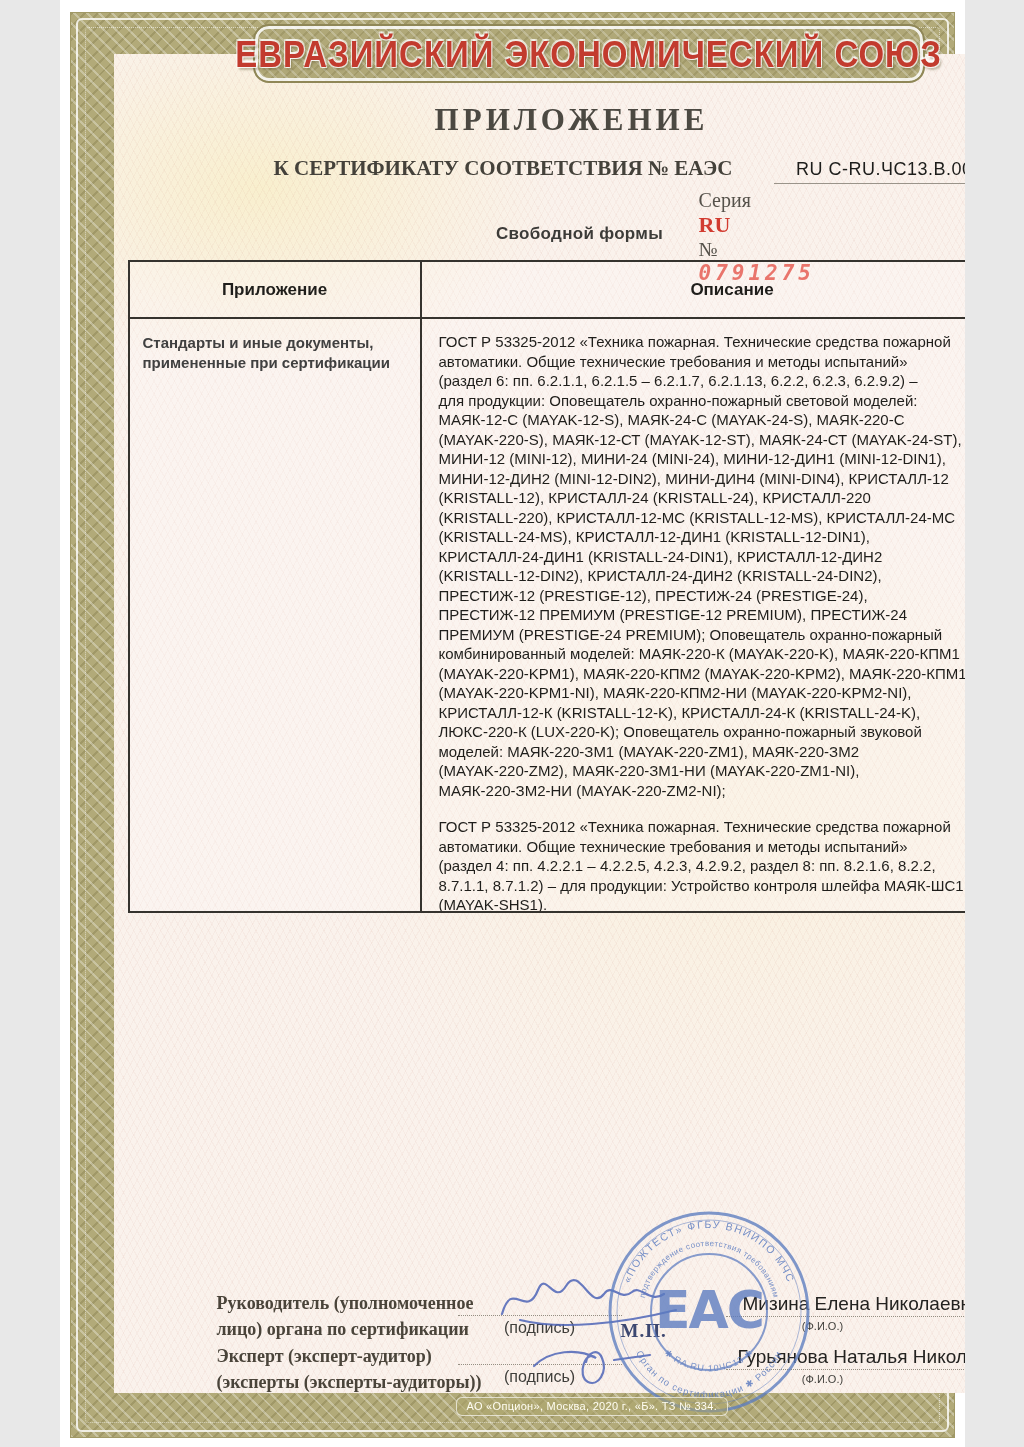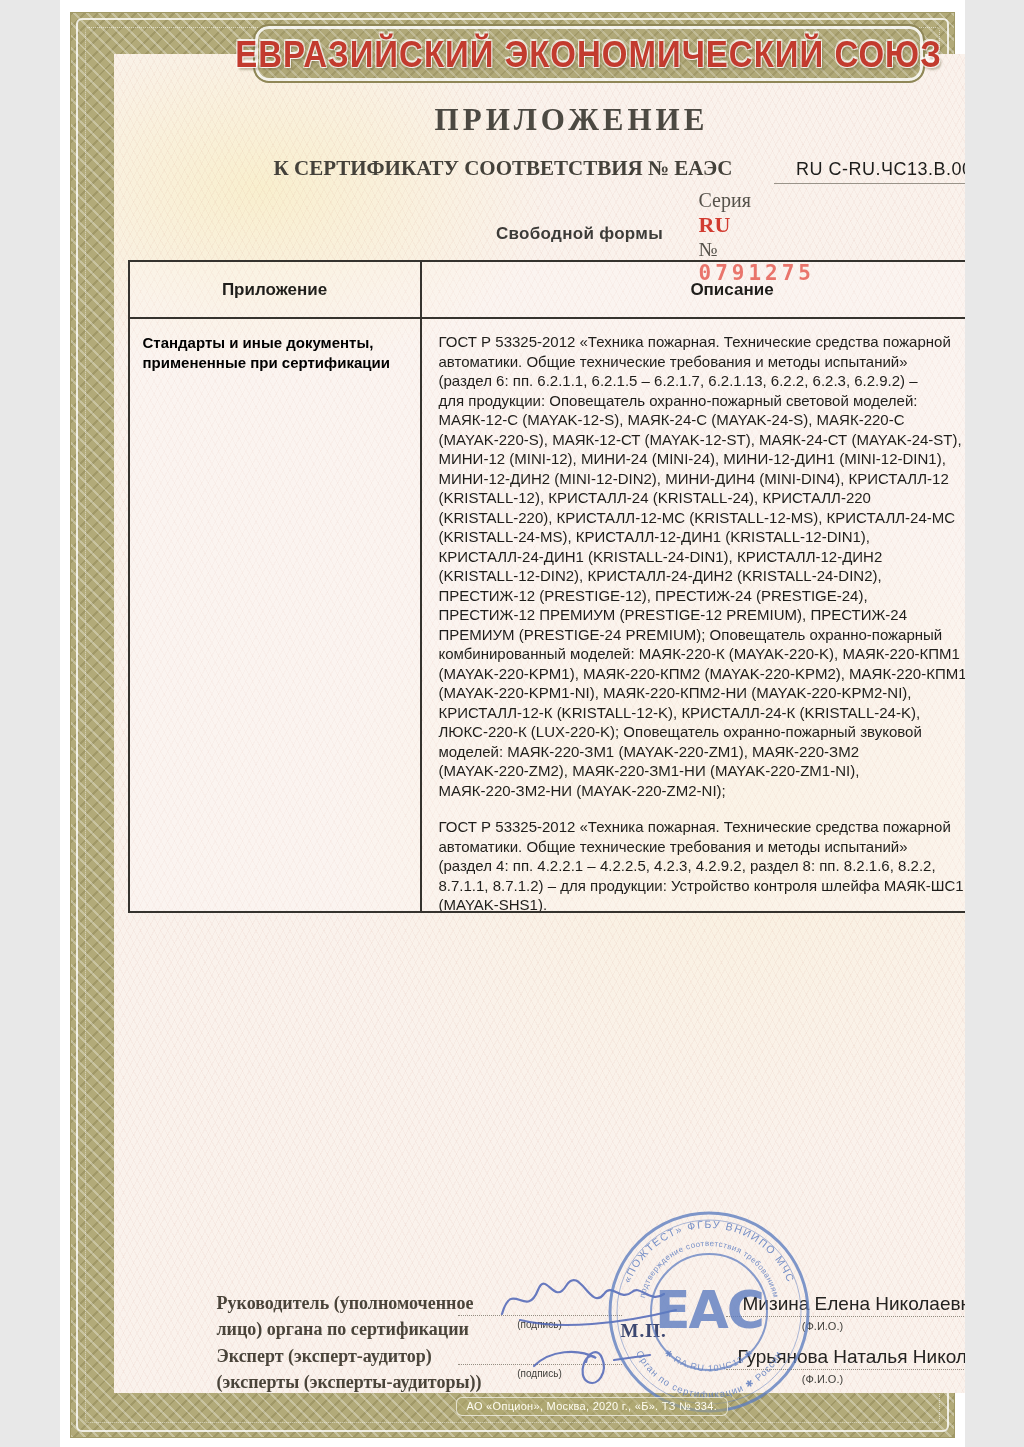--- a/index.html
+++ b/index.html
@@ -71,21 +71,21 @@
     margin-left:10px; padding:0 4px 3px 8px; text-align:center;
   }
   .series-line {
     position:absolute; left:595px; top:189px; display:flex; align-items:baseline;
     font-family:"Liberation Serif", serif; font-size:20px; color:#55514a;flex-direction:column;
   }
   .series-value { color:#d23b30; font-weight:bold; font-size:22px; margin-left:12px; }
   .number-sign  { margin-left:44px; }
   .blank-number {
     font-family:"DejaVu Sans Mono", monospace; font-weight:bold;
-    font-size:21px; letter-spacing:4px; color:#e2483c; margin-left:14px;
+    font-size:21px; letter-spacing:4px; color:#e2483c; margin-left:14px;font-style:italic;
   }
   .form-type {
     position:absolute; left:54px; top:224px; width:932px; text-align:center;
     font-weight:bold; font-size:17px; color:#3c3b38; letter-spacing:.3px;
   }
   
   .doc-table {
     position:absolute; left:68px; top:260px; width:917px; height:653px;
     border:2px solid #35332e; box-sizing:border-box;
     display:grid; grid-template-columns:292px 1fr; grid-template-rows:57px 1fr;
@@ -93,40 +93,40 @@
   }
   .cell { box-sizing:border-box; overflow:hidden; }
   .th {
     display:flex; align-items:center; justify-content:center;
     border-bottom:2px solid #35332e;
     font-weight:bold; font-size:17px; color:#1f1e1b;
   }
   .col-divider { border-right:2px solid #35332e; }
   .td-left {
     padding:14px 12px 0 13px; font-weight:bold; font-size:15px;
-    line-height:1.35; color:#000000; white-space:pre-line;
+    line-height:1.35; color:#404040; white-space:pre-line;
   }
   .td-right { padding:13px 2px 0 17px; font-size:15px; color:#1f1e1b; }
   .para { white-space:pre-line; line-height:19.5px; }
   .para + .para { margin-top:17px; }
   
   .sig-label {
     position:absolute; left:157px;
     font-family:"Liberation Serif", serif; font-weight:bold;
     font-size:18px; line-height:26px; color:#4a443a; white-space:pre-line;
   }
   .sig-head   { top:1290px; }
   .sig-expert { top:1343px; }
   .rule { position:absolute; border-bottom:1.5px dotted #958f83; }
   .sign-rule-1 { left:398px; top:1315px; width:164px; }
   .sign-rule-2 { left:398px; top:1364px; width:164px; }
   .fio-rule-1  { left:666px; top:1316px; width:288px; }
   .fio-rule-2  { left:666px; top:1369px; width:288px; }
   .caption {
-    position:absolute; font-size:10px; color:#3f3e3a; text-align:center;
+    position:absolute; font-size:16px; color:#3f3e3a; text-align:center;
   }
   .sign-cap-1 { left:398px; top:1319px; width:164px; }
   .sign-cap-2 { left:398px; top:1368px; width:164px; }
   .fio-cap-1  { left:668px; top:1320px; width:190px; font-size:11px; }
   .fio-cap-2  { left:668px; top:1373px; width:190px; font-size:11px; }
   .fio-name { position:absolute; font-size:19px; color:#232220; white-space:nowrap; }
   .fio-name-1 { left:683px; top:1293px; }
   .fio-name-2 { left:678px; top:1346px; }
   .mp-label {
     position:absolute; left:561px; top:1320px;

